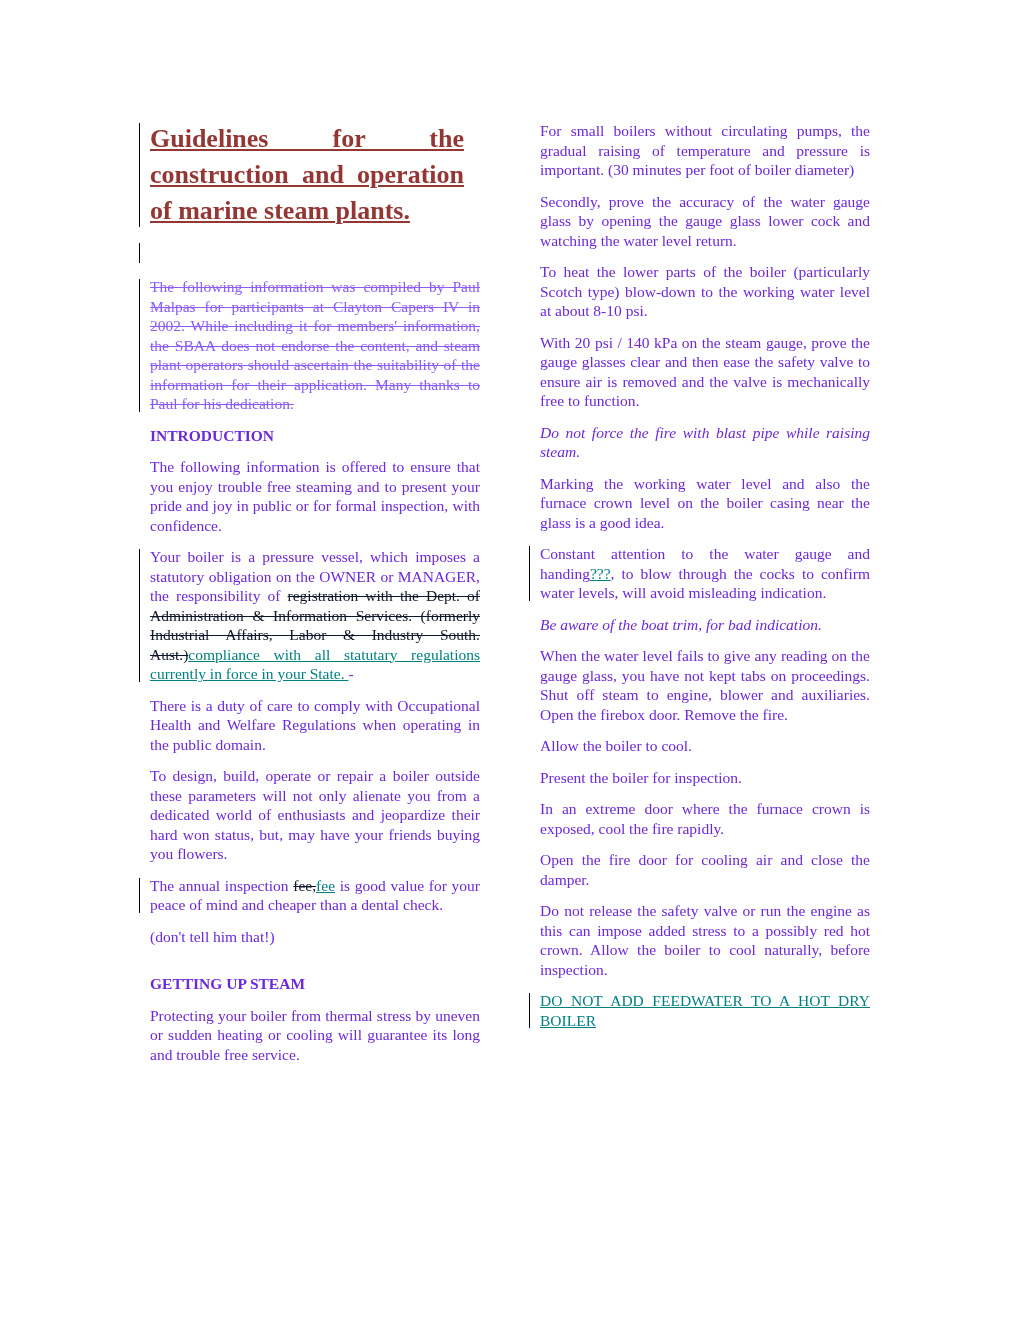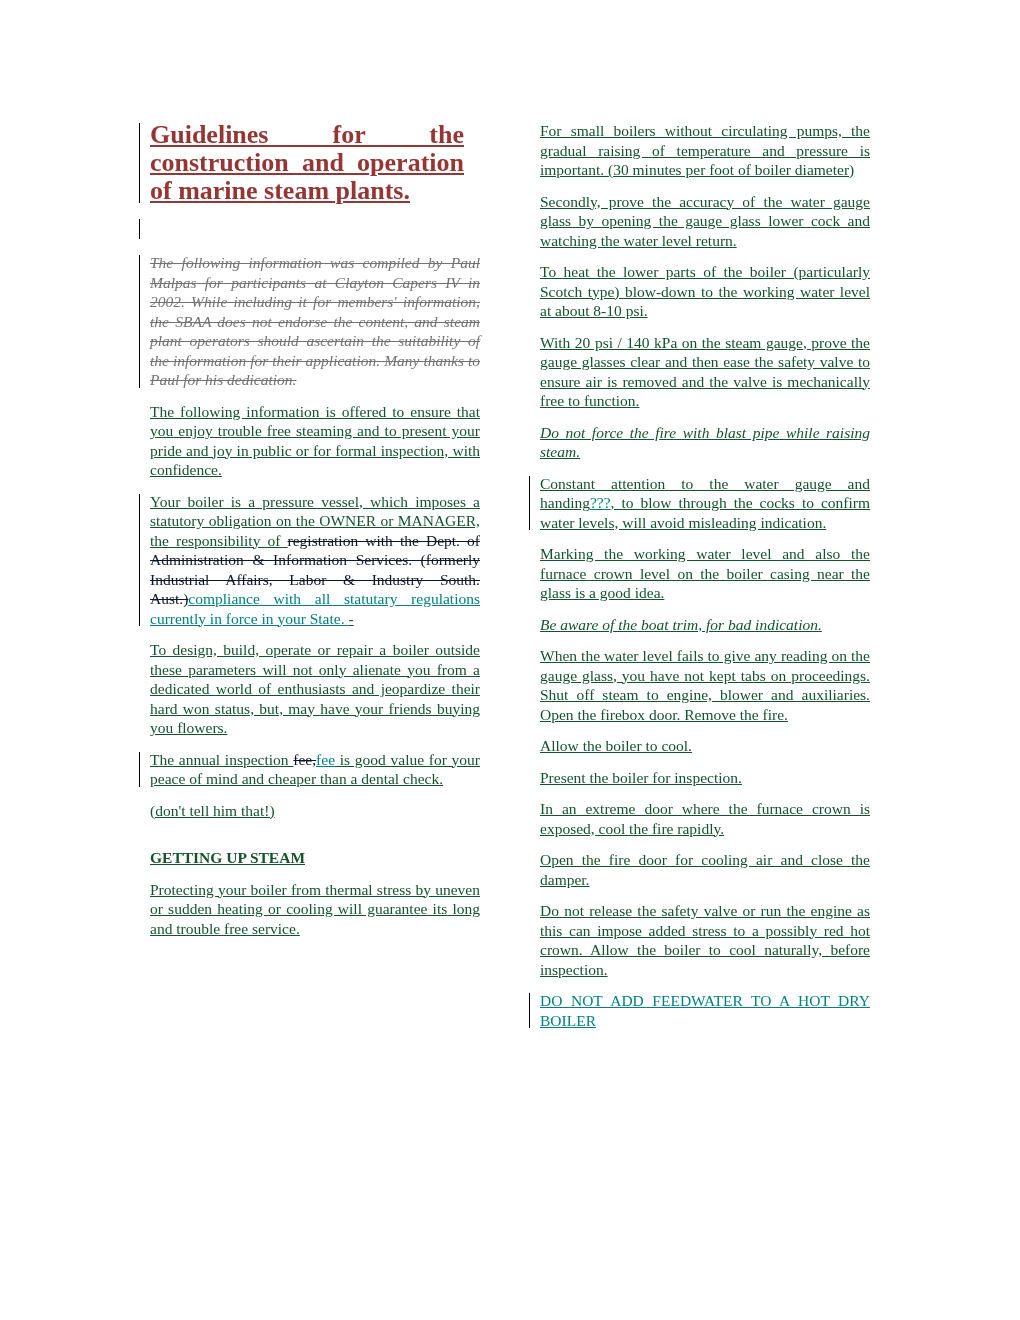--- a/index.html
+++ b/index.html
@@ -10,21 +10,21 @@
     color: #000000;
     font-family: "Liberation Serif", "DejaVu Serif", serif;
     overflow: hidden;
   }
   .page { padding: 121px 150px 40px 150px; }
   .columns { display: flex; gap: 60px; }
   .col { width: 330px; flex: 0 0 330px; }
 
   .doc-title {
     font-size: 26px;
-    line-height: 28px;
+    line-height: 36px;
     font-weight: bold;
     color: #943634;
     text-decoration: underline;
     text-align: justify;
     margin: 0 16px 12px 0;
     position: relative;
   }
 
   .para {
     font-size: 15.5px;
@@ -42,60 +42,61 @@
   .changed::before {
     content: "";
     position: absolute;
     left: -11px;
     top: 2px;
     bottom: 2px;
     width: 1px;
     background: #000000;
   }
 
-  .run.normal { color: #14532d; text-decoration: underline; }
+  .run.normal { color: #6d28d9; }
   .run.del {
     color: #0f172a;
     text-decoration: line-through;
   }
   .run.ins {
     color: #008080;
     text-decoration: underline;
   }
   .run.del-italic {
-    color: #737373;
+    color: #8b5cf6;
     text-decoration: line-through;
-    font-style: italic;
   }
 </style>
 </head>
 <body>
 
 <div class="page">
   <div class="columns">
     <div class="col">
       <h1 class="doc-title changed">Guidelines for the construction and operation of marine steam plants.</h1>
     <p class="para spacer changed"><span class="run normal"></span></p>
         <p class="para changed"><span class="run del-italic">The following information was compiled by Paul Malpas for participants at Clayton Capers IV in 2002.  While including it for members' information, the SBAA does not endorse the content, and steam plant operators should ascertain the suitability of the information for their application.  Many thanks to Paul for his dedication. </span></p>
+        <p class="para heading"><span class="run normal">INTRODUCTION</span></p>
         <p class="para"><span class="run normal">The following information is offered to ensure that you enjoy trouble free steaming and to present your pride and joy in public or for formal inspection, with confidence.</span></p>
         <p class="para changed"><span class="run normal">Your boiler is a pressure vessel, which imposes a statutory obligation on the OWNER or MANAGER, the responsibility of </span><span class="run del">registration with the Dept. of Administration &amp; Information Services. (formerly Industrial Affairs, Labor &amp; Industry South. Aust.)</span><span class="run ins">compliance with all statutary regulations currently in force in your State. </span><span class="run normal"> -</span></p>
+        <p class="para"><span class="run normal">There is a duty of care to comply with Occupational Health and Welfare Regulations when operating in the public domain.</span></p>
         <p class="para"><span class="run normal">To design, build, operate or repair a boiler outside these parameters will not only alienate you from a dedicated world of enthusiasts and jeopardize their hard won status, but, may have your friends buying you flowers.</span></p>
         <p class="para changed"><span class="run normal">The annual inspection </span><span class="run del">fee,</span><span class="run ins">fee</span><span class="run normal"> is good value for your peace of mind and cheaper than a dental check.</span></p>
         <p class="para"><span class="run normal">(don't tell him that!)</span></p>
         <p class="para heading space-before"><span class="run normal">GETTING UP STEAM</span></p>
         <p class="para"><span class="run normal">Protecting your boiler from thermal stress by uneven or sudden heating or cooling will guarantee its long and trouble free service.</span></p>
       </div>
     <div class="col">
         <p class="para"><span class="run normal">For small boilers without circulating pumps, the gradual raising of temperature and pressure is important. (30 minutes per foot of boiler diameter)</span></p>
         <p class="para"><span class="run normal">Secondly, prove the accuracy of the water gauge glass by opening the gauge glass lower cock and watching the water level return.</span></p>
         <p class="para"><span class="run normal">To heat the lower parts of the boiler (particularly Scotch type) blow-down to the working water level at about 8-10 psi.</span></p>
         <p class="para"><span class="run normal">With 20 psi / 140 kPa on the steam gauge, prove the gauge glasses clear and then ease the safety valve to ensure air is removed and the valve is mechanically free to function.</span></p>
         <p class="para italic"><span class="run normal">Do not force the fire with blast pipe while raising steam.</span></p>
+        <p class="para"><span class="run normal">Marking the working water level and also the furnace crown level on the boiler casing near the glass is a good idea.</span></p>
         <p class="para changed"><span class="run normal">Constant attention to the water gauge and handing</span><span class="run ins">???</span><span class="run normal">, to blow through the cocks to confirm water levels, will avoid misleading indication.</span></p>
-        <p class="para"><span class="run normal">Marking the working water level and also the furnace crown level on the boiler casing near the glass is a good idea.</span></p>
         <p class="para italic"><span class="run normal">Be aware of the boat trim, for bad indication.</span></p>
         <p class="para"><span class="run normal">When the water level fails to give any reading on the gauge glass, you have not kept tabs on proceedings. Shut off steam to engine, blower and auxiliaries. Open the firebox door. Remove the fire.</span></p>
         <p class="para"><span class="run normal">Allow the boiler to cool.</span></p>
         <p class="para"><span class="run normal">Present the boiler for inspection.</span></p>
         <p class="para"><span class="run normal">In an extreme door where the furnace crown is exposed, cool the fire rapidly.</span></p>
         <p class="para"><span class="run normal">Open the fire door for cooling air and close the damper.</span></p>
         <p class="para"><span class="run normal">Do not release the safety valve or run the engine as this can impose added stress to a possibly red hot crown. Allow the boiler to cool naturally, before inspection.</span></p>
         <p class="para changed"><span class="run ins">DO NOT ADD FEEDWATER TO A HOT DRY BOILER</span></p>
       </div>
   </div>

